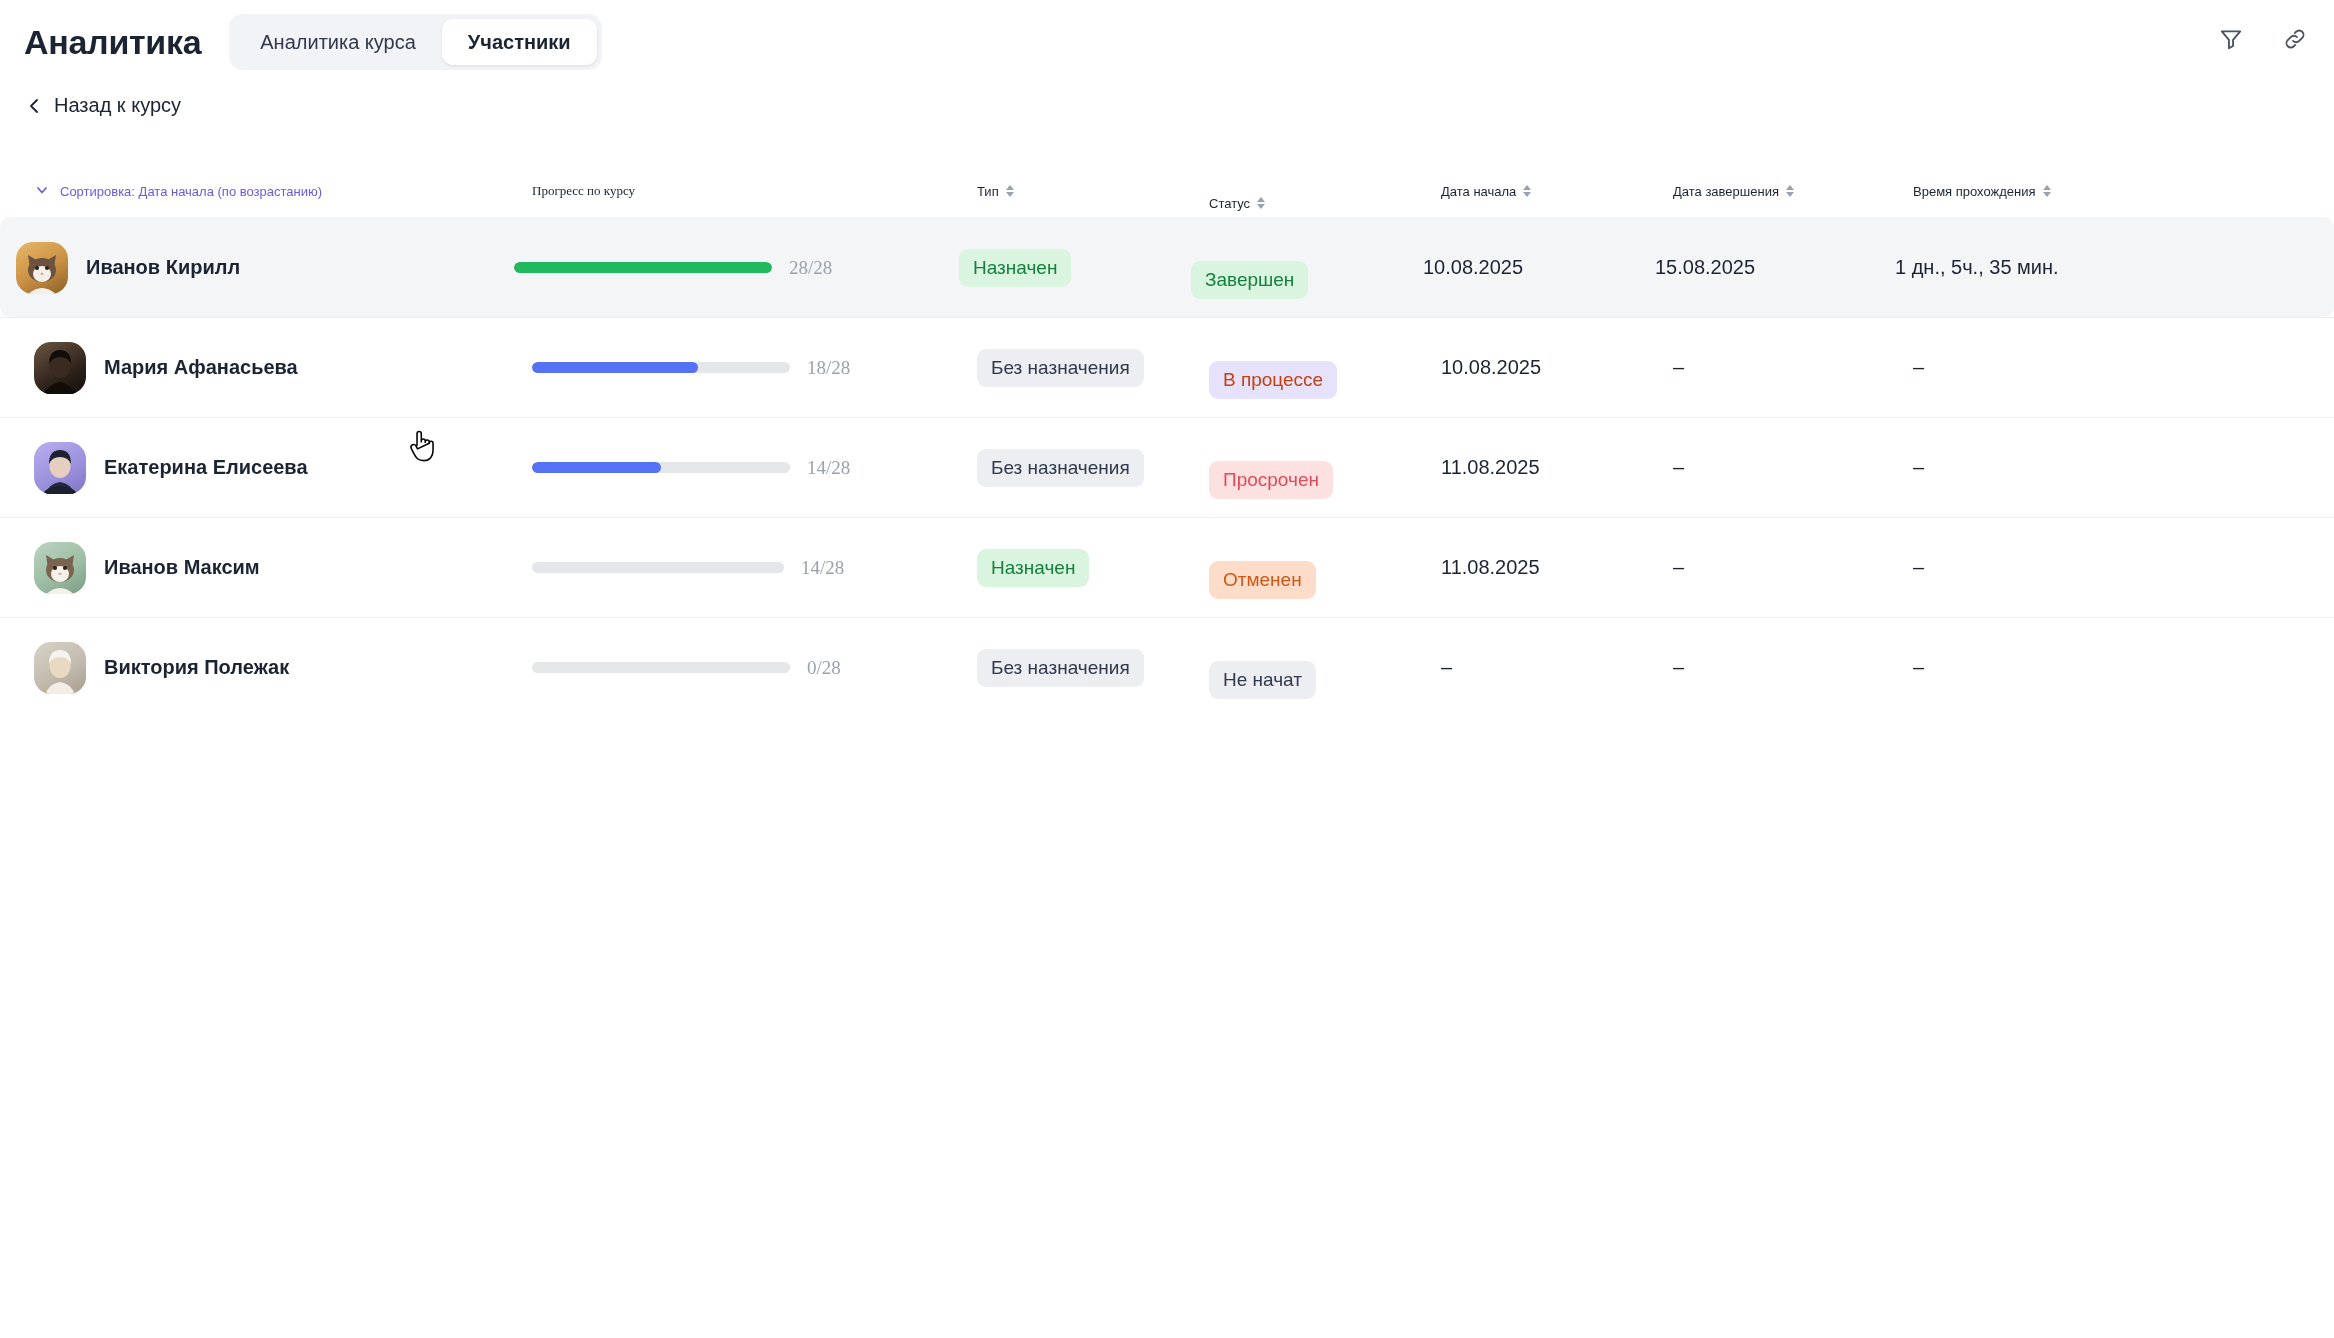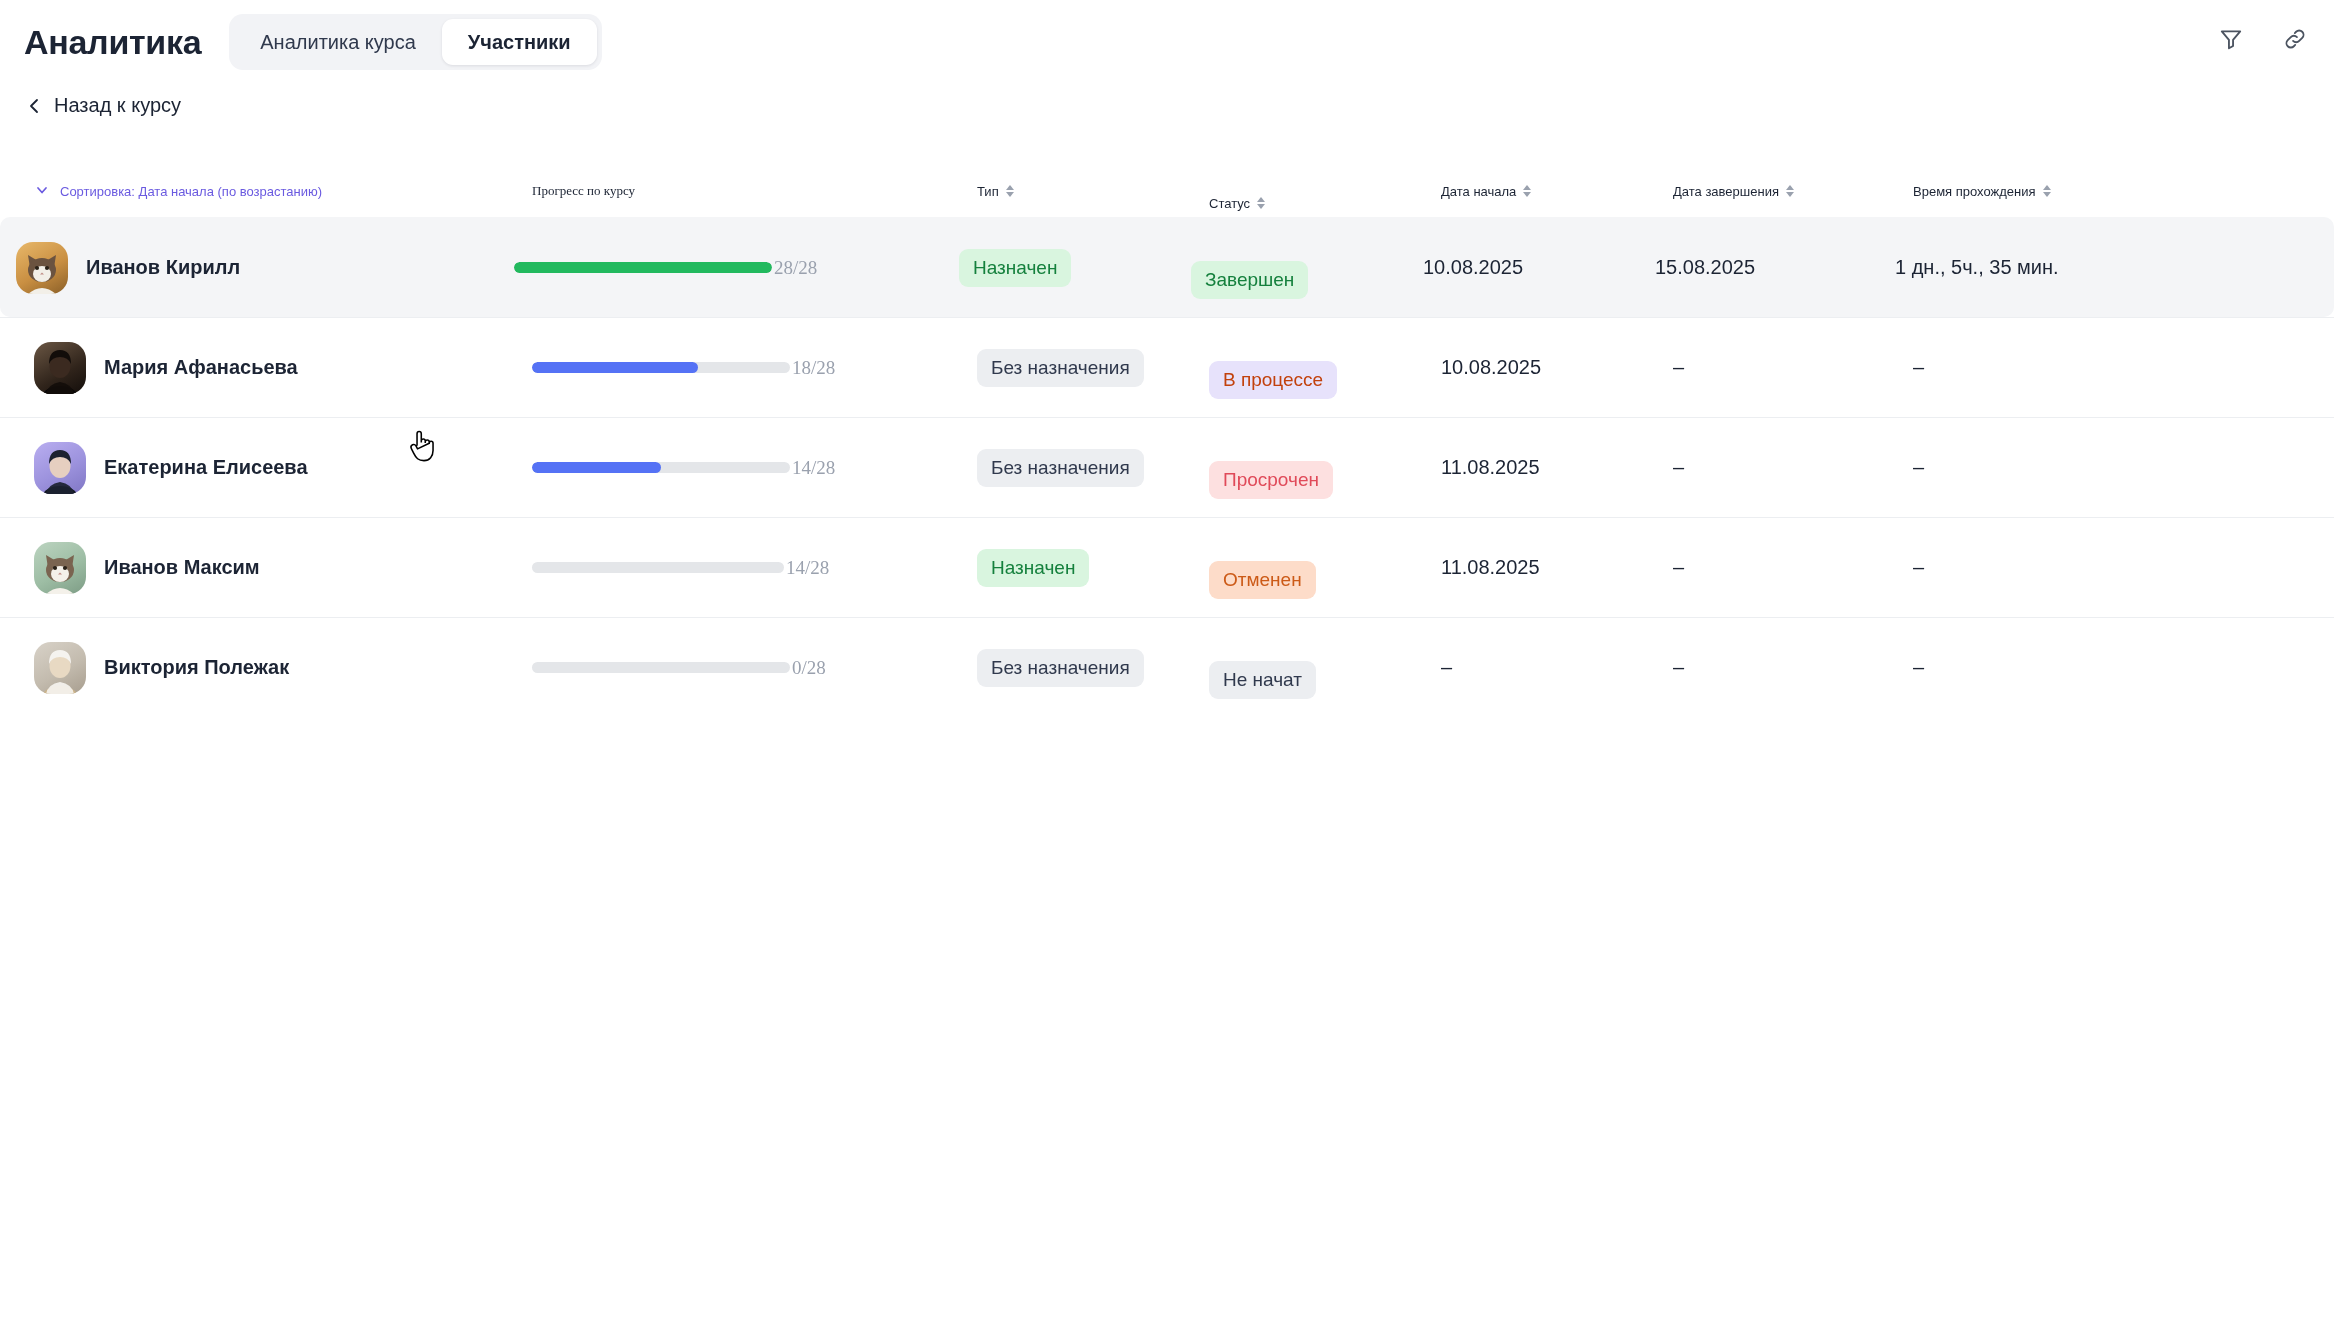--- a/index.html
+++ b/index.html
@@ -95,21 +95,21 @@
   .row.highlight + .row { border-top-color: #eceef1; }
 
   .cell { display: flex; align-items: center; }
   .user { display: flex; align-items: center; gap: 18px; }
   .avatar {
     width: 52px; height: 52px; border-radius: 17px;
     flex: 0 0 52px; position: relative; overflow: hidden;
   }
   .uname { font-size: 20px; font-weight: bold; color: #1c2434; white-space: nowrap; }
 
-  .progress-wrap { display: flex; align-items: center; gap: 2px; }
+  .progress-wrap { display: flex; align-items: center; gap: 17px; }
   .track {
     width: 258px; height: 11px; border-radius: 6px; background: #e4e6e9;
     overflow: hidden;
   }
   .track.short { width: 252px; }
   .fill { height: 100%; border-radius: 6px; }
   .pcount { font-size: 19px; color: #9aa1ae; white-space: nowrap; }
 
   .badge {
     display: inline-flex; align-items: center; justify-content: center;

